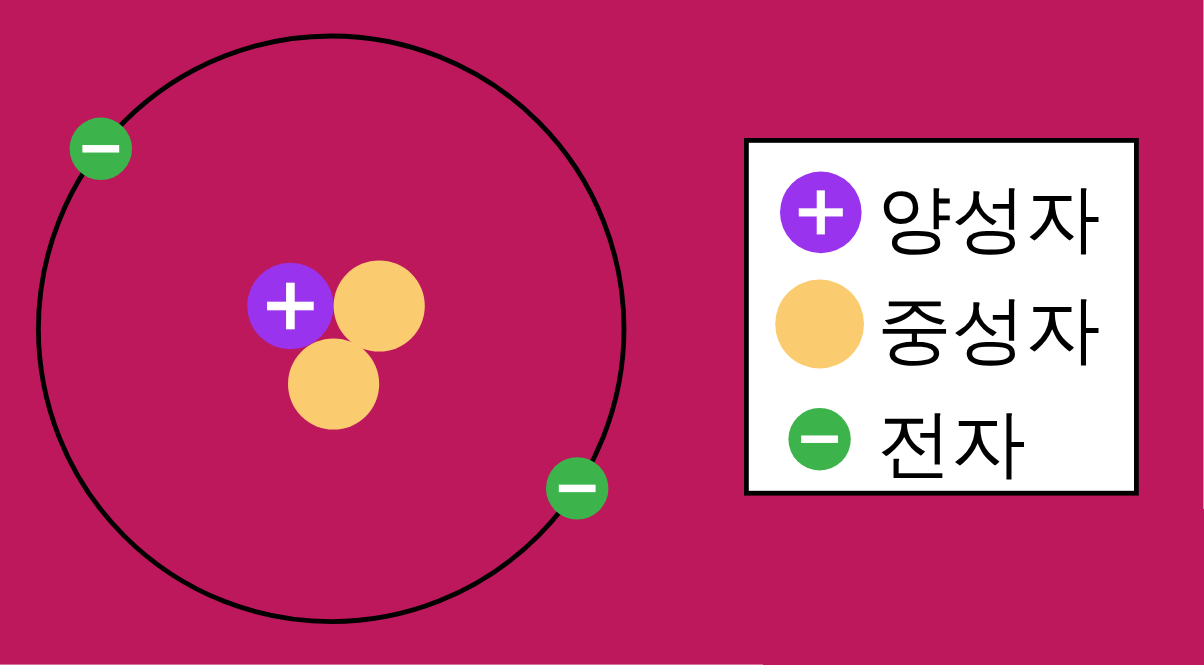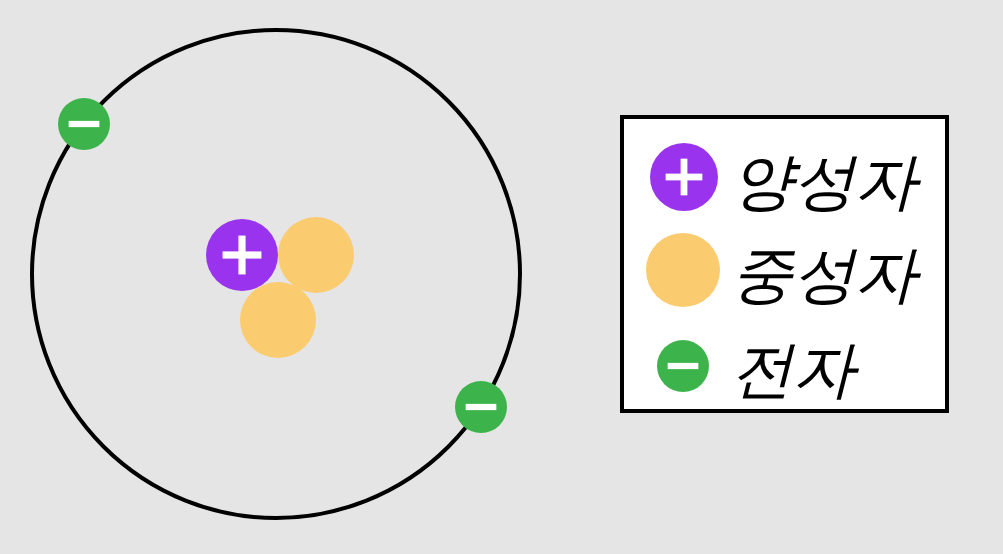--- a/index.html
+++ b/index.html
@@ -8,23 +8,22 @@
     padding: 0;
     background: #ffffff;
   }
   body {
     font-family: "DejaVu Sans", "Liberation Sans", sans-serif;
   }
   #stage {
     position: relative;
     width: 1003px;
     height: 554px;
-    background: #e5e5e5;
+    background: #be185d;
     overflow: hidden;
-    font-style: italic;
   }
   #atom-svg {
     position: absolute;
     left: 0;
     top: 0;
     width: 1003px;
     height: 554px;
   }
   .particle-sign {
     fill: #ffffff;

